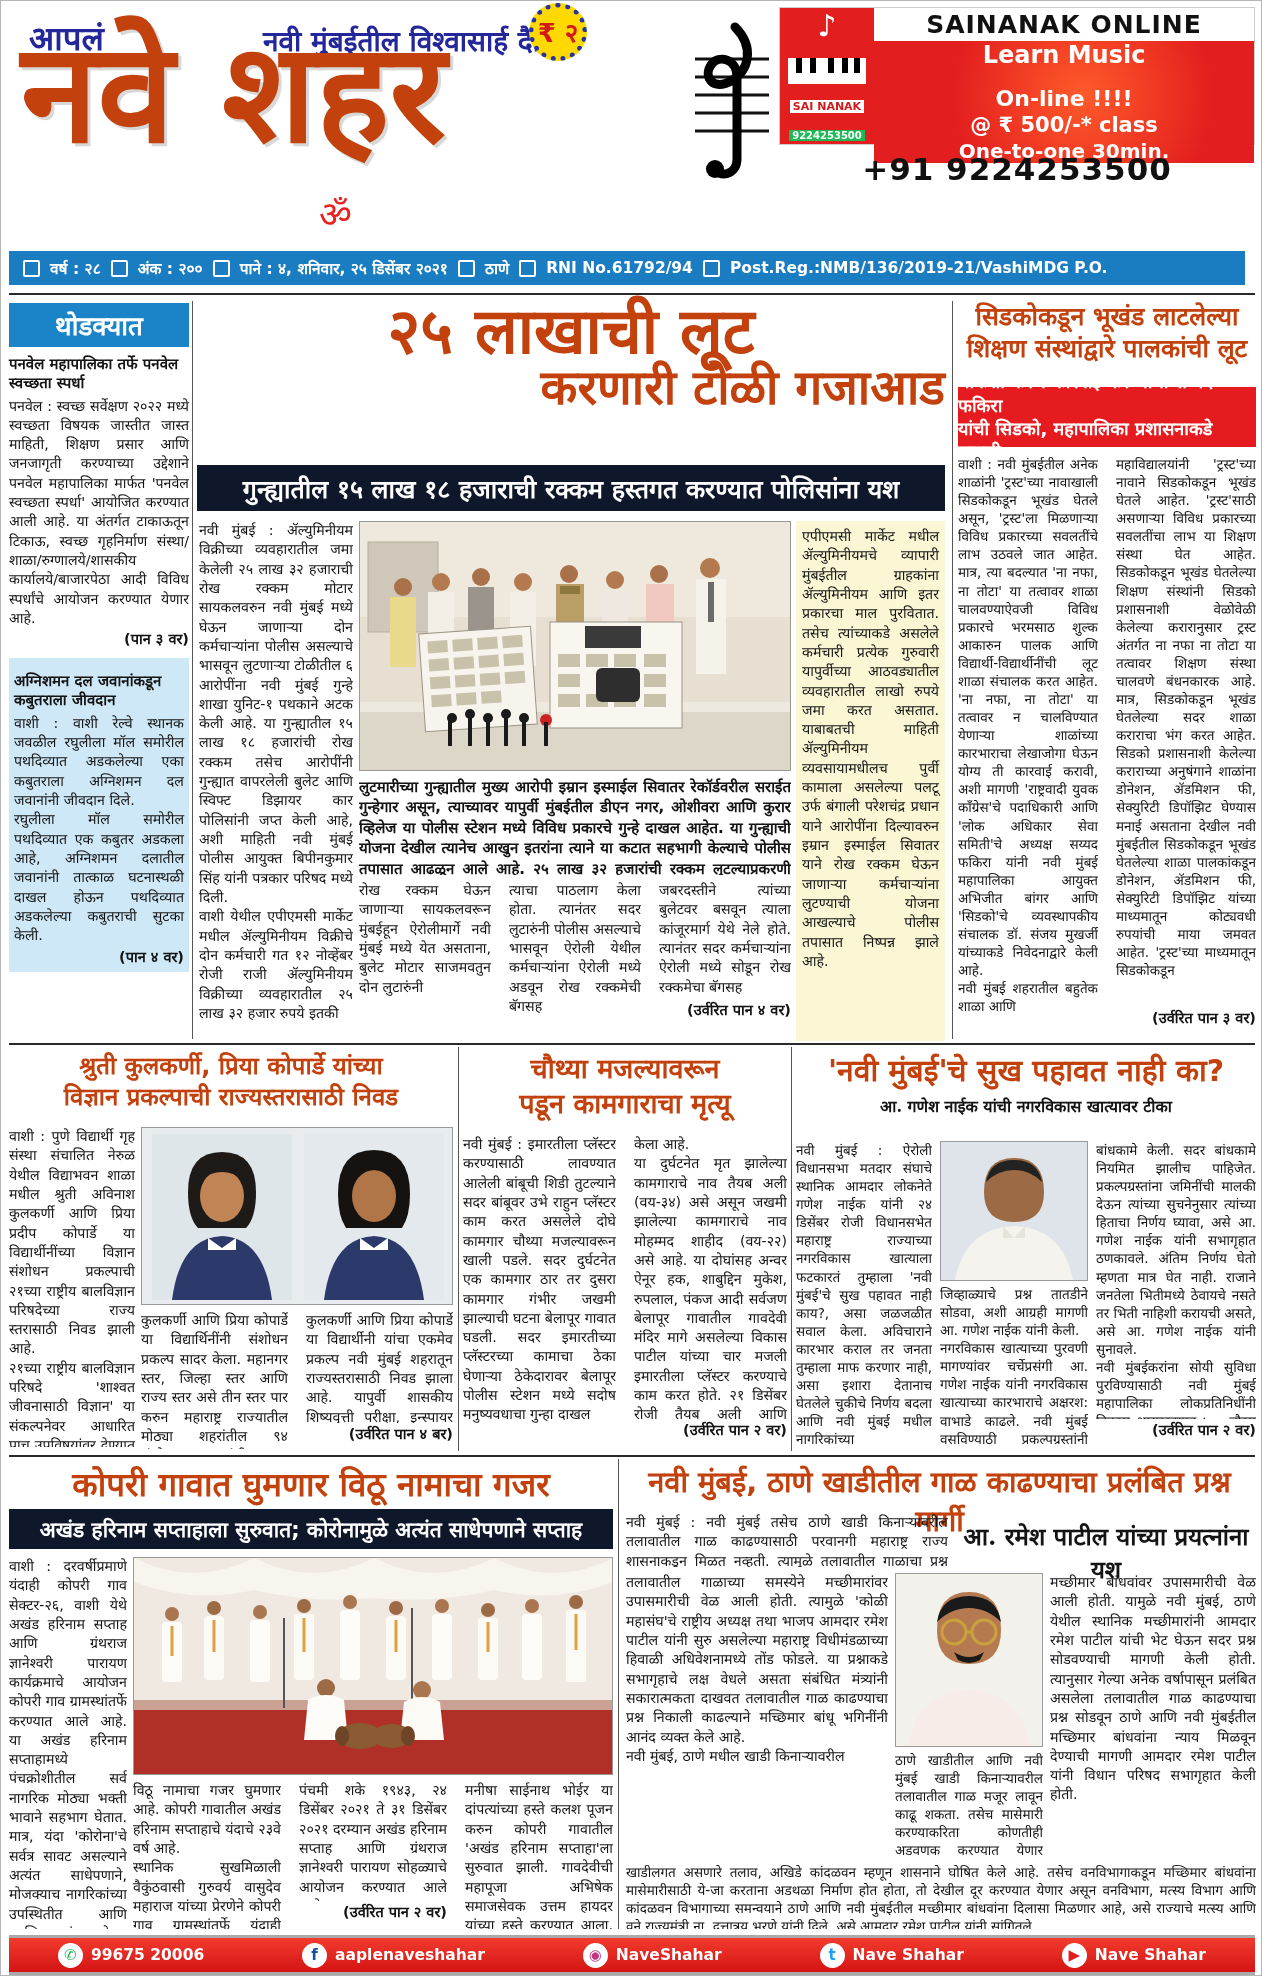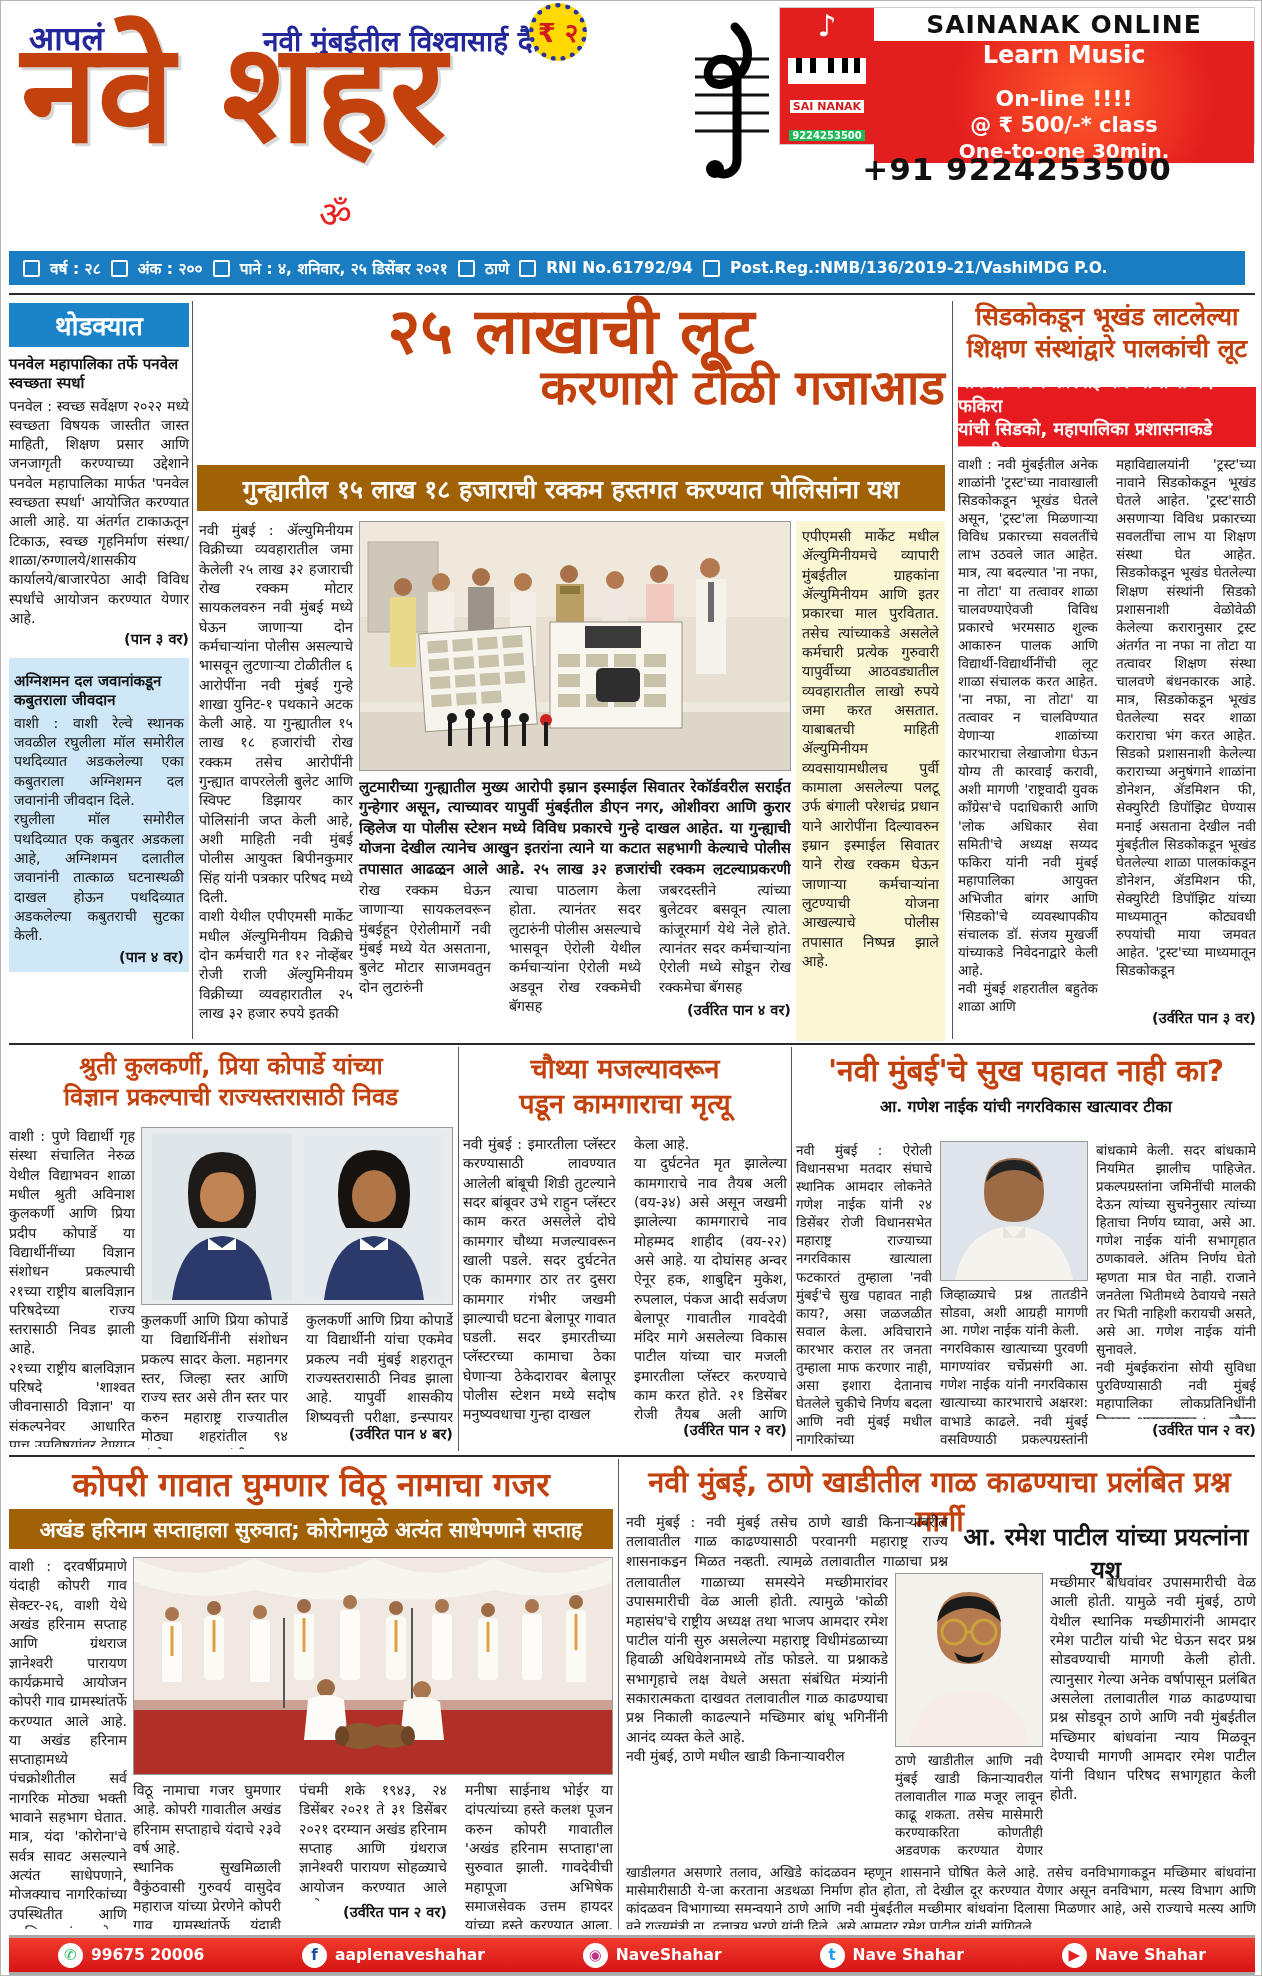--- a/index.html
+++ b/index.html
@@ -9,21 +9,21 @@
   .abs{position:absolute;box-sizing:border-box;}
   .body-text{font-size:14.2px;line-height:1.36;text-align:justify;white-space:pre-line;}
   .small-text{font-size:13.5px;line-height:1.34;text-align:justify;white-space:pre-line;}
   .bold{font-weight:700;}
   .center{text-align:center;}
   .blue{color:#23279a;}
   .hline{position:absolute;height:2px;background:#2a2a2a;}
   .vline{position:absolute;width:1px;background:#555;}
   .headline{font-weight:800;color:#c2410c;letter-spacing:0;}
   .strip{color:#fff;font-weight:700;display:flex;align-items:center;justify-content:center;}
-  .strip.blue-bg{background:#a16207;}
+  .strip.blue-bg{background:#0f172a;}
   .strip.red-bg{background:#e51b20;}
   .page-ref{font-weight:700;text-align:right;font-size:14.5px;}
   .photo{background:#eee;border:1px solid #999;overflow:hidden;}
   .cols{display:flex;gap:18px;}
   .cols>div{flex:1;}
   
   .masthead-title{font-weight:800;color:#c2410c;font-size:138px;line-height:1.0;
                   text-shadow:3px 3px 0 #d8d8d8;}
   .price-badge{width:58px;height:58px;border-radius:50%;background:#ffd900;
                border:5px dotted #2633a0;display:flex;align-items:center;justify-content:center;

